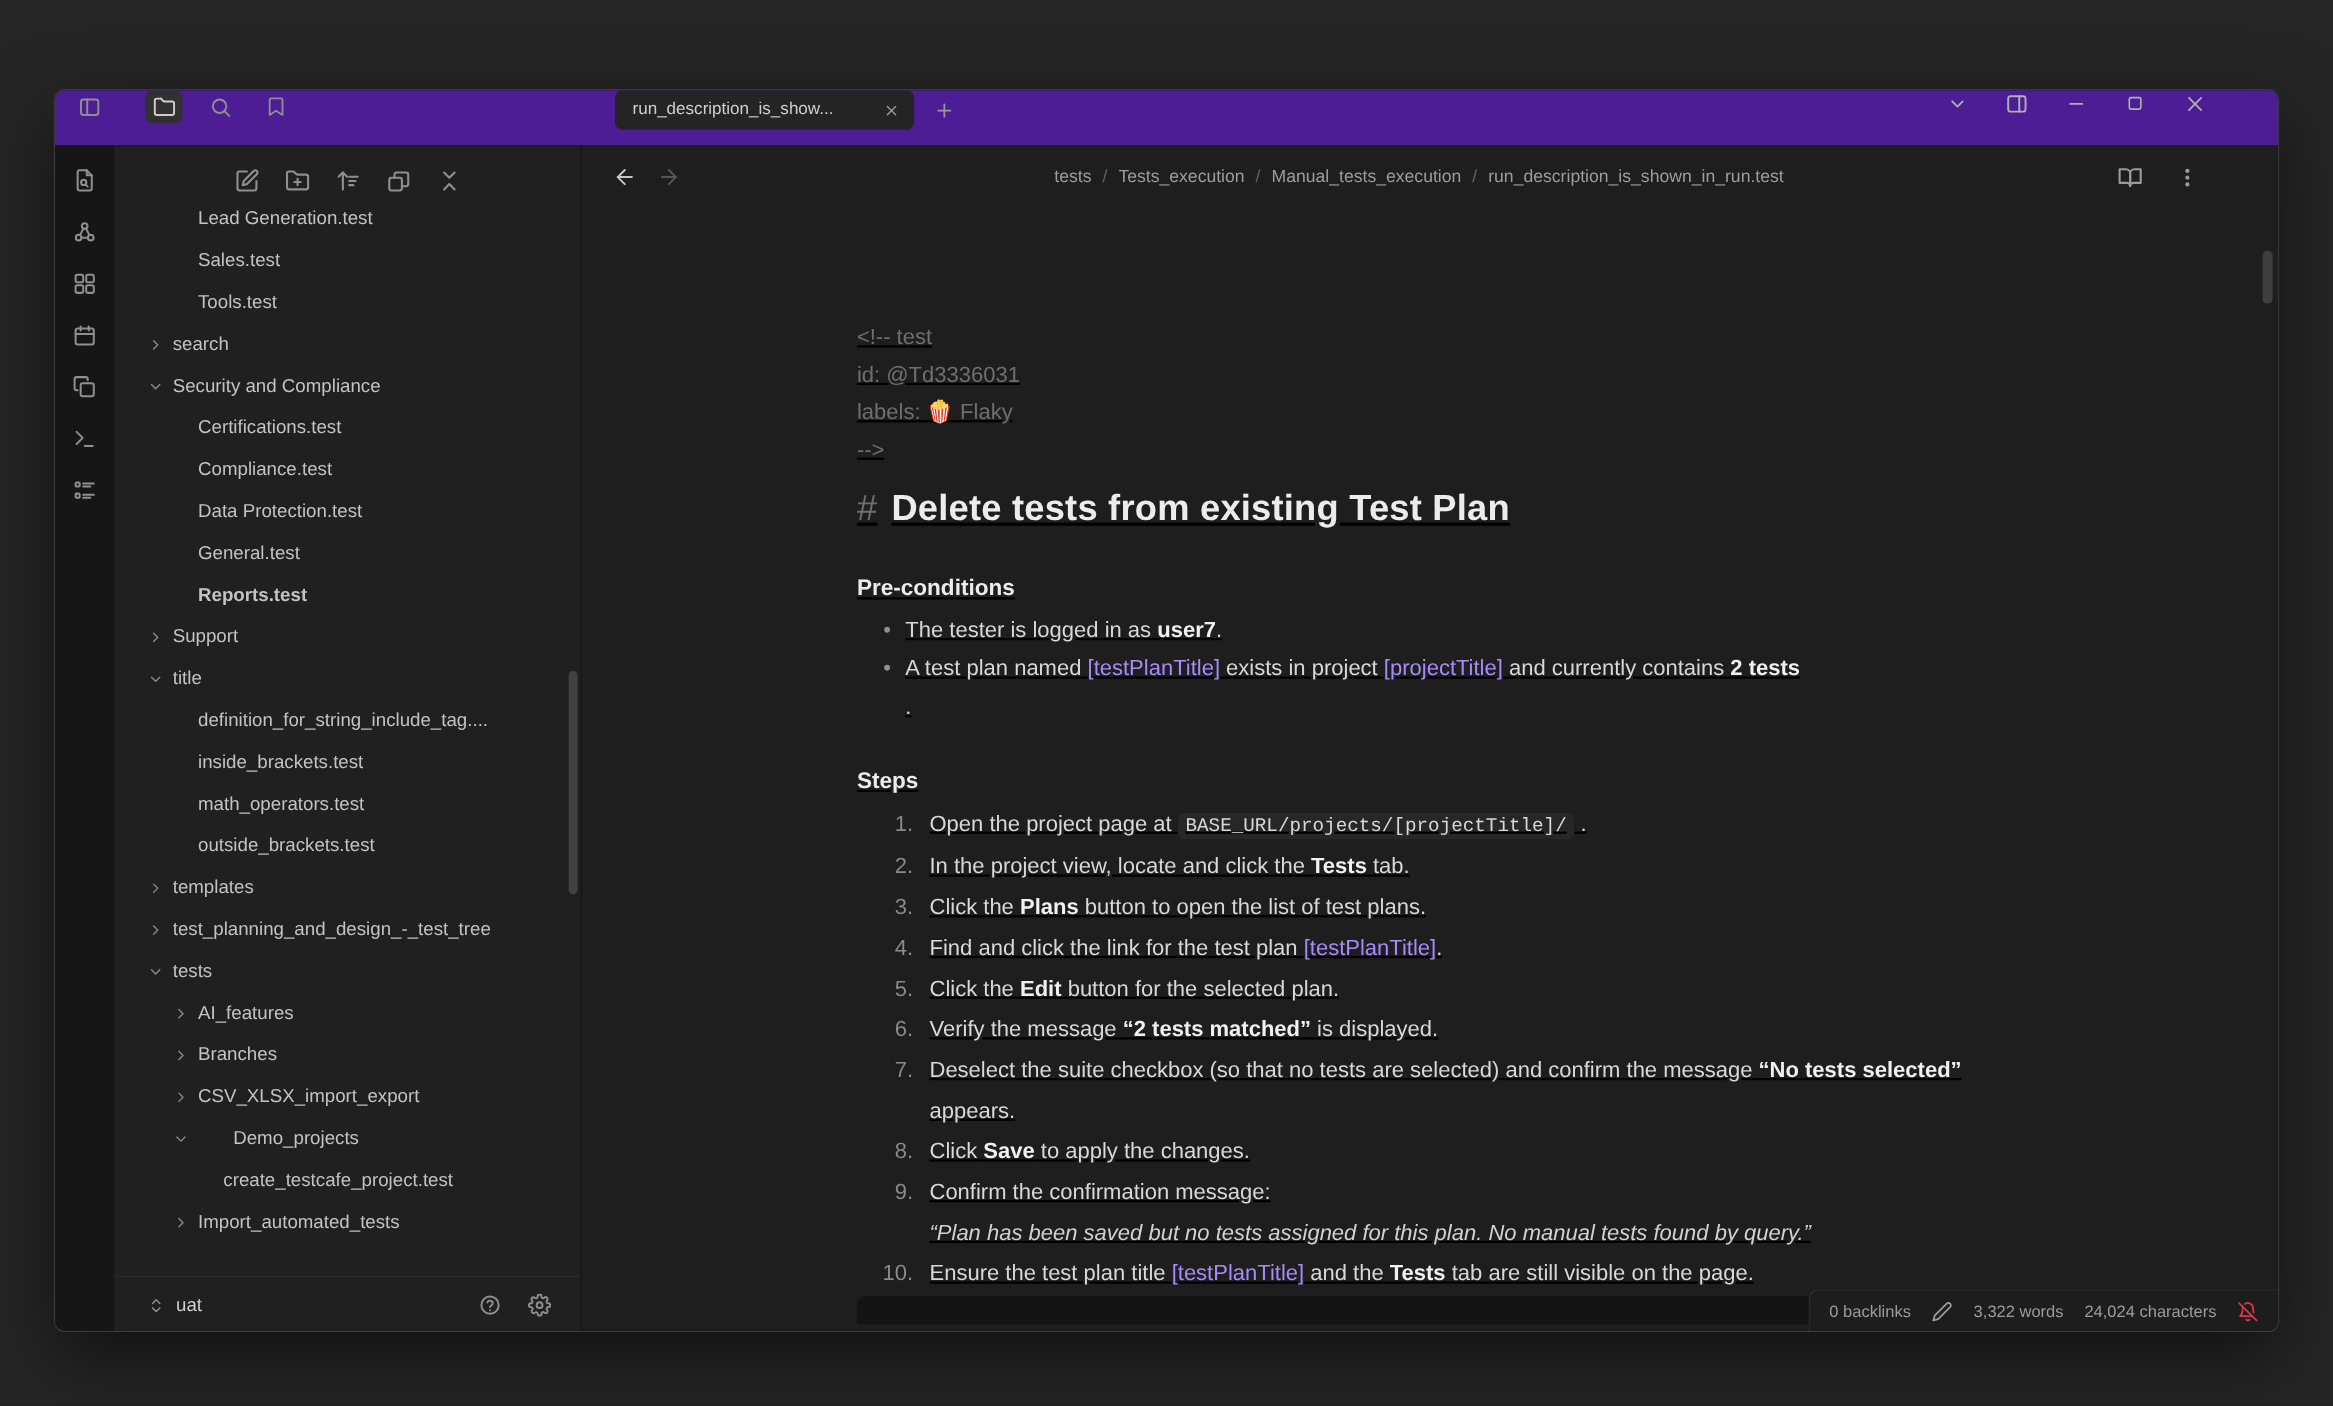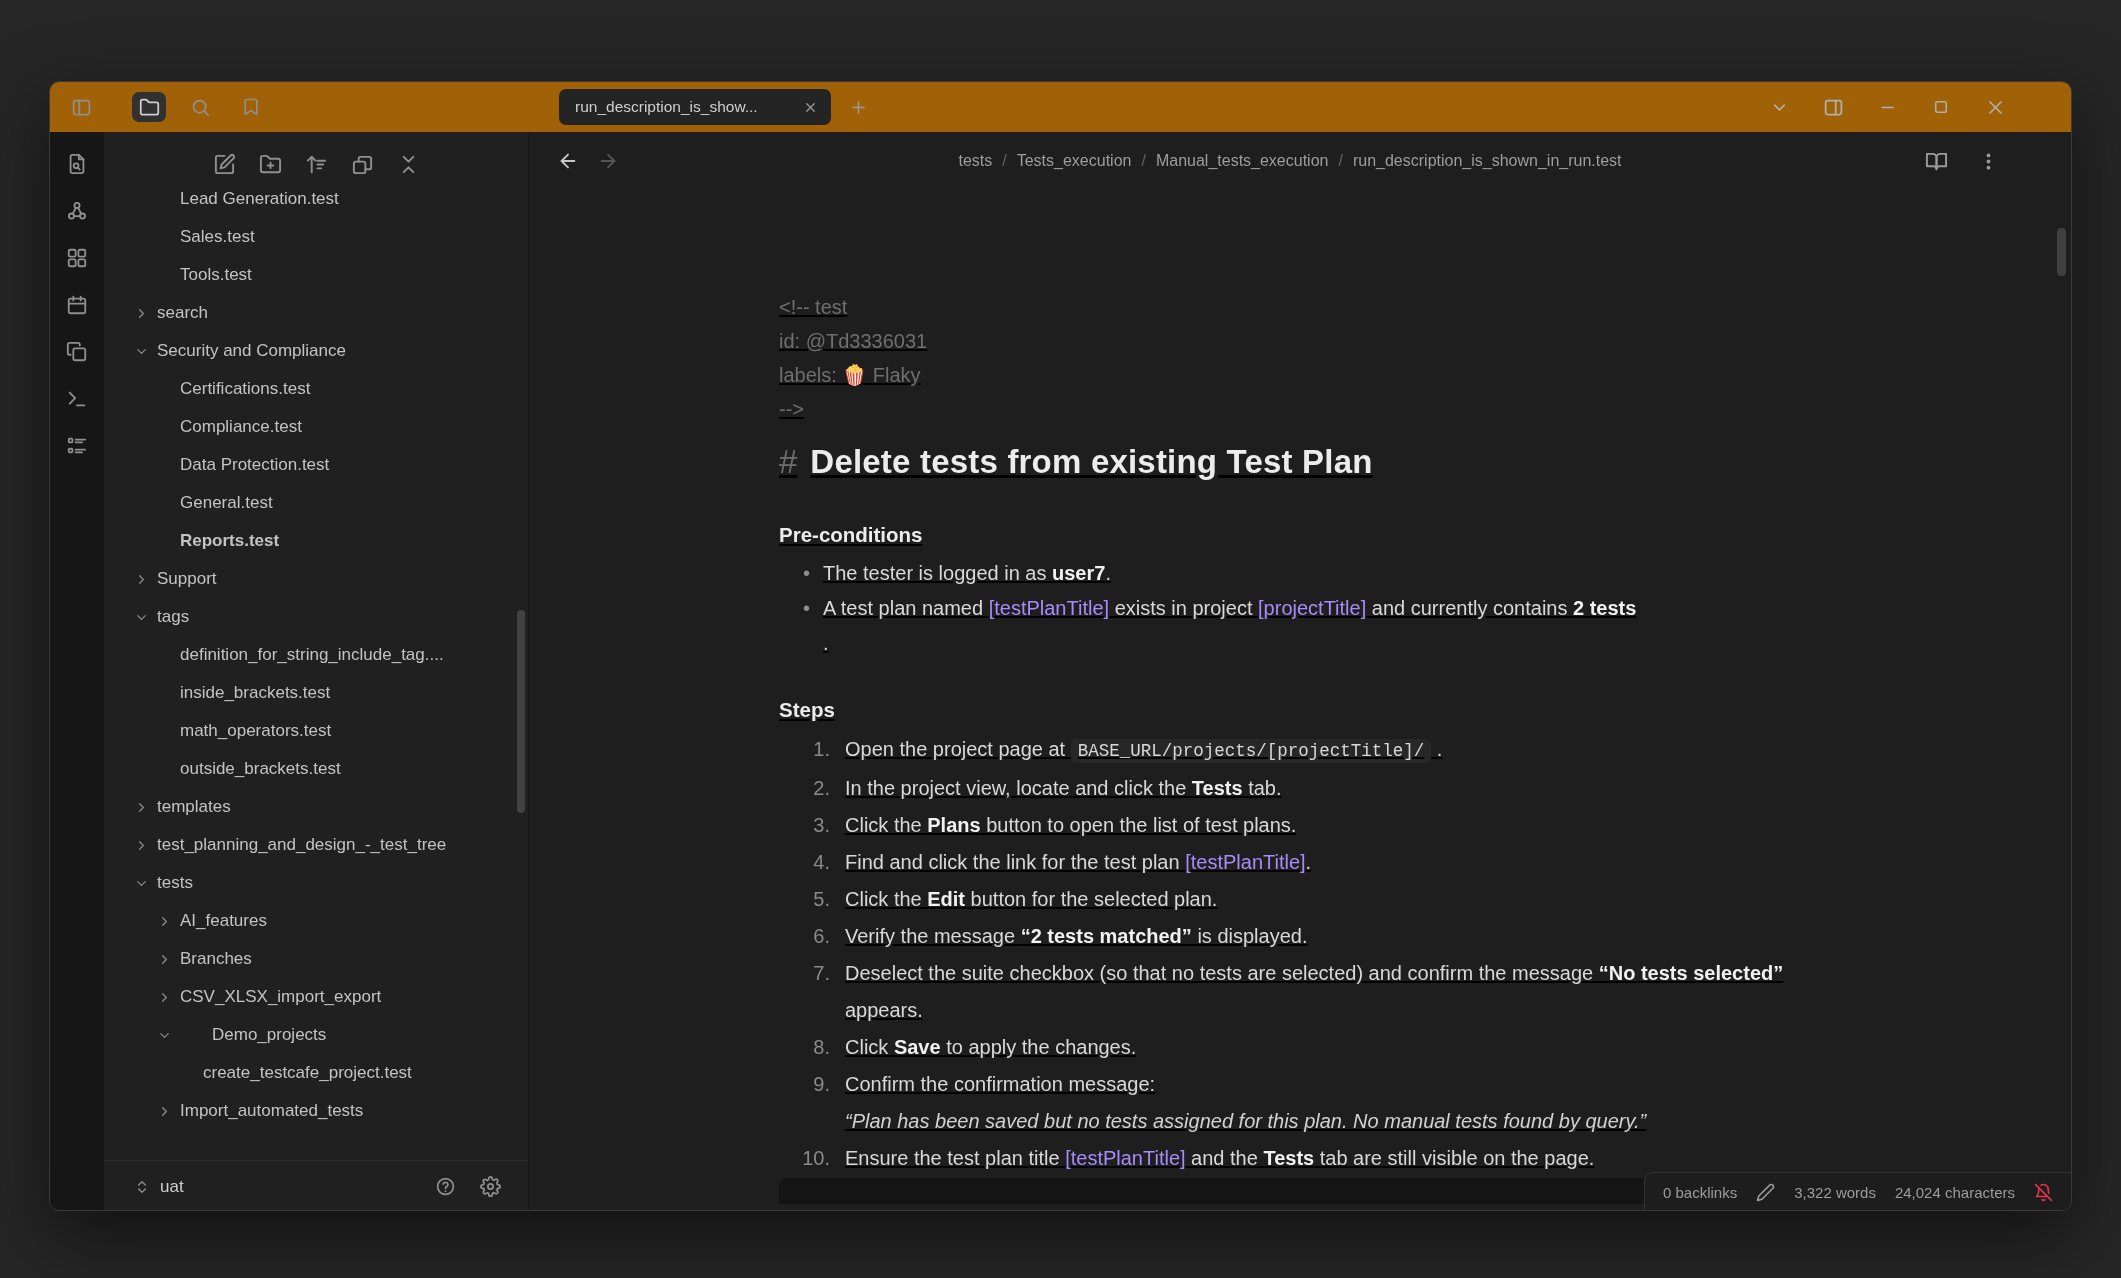--- a/index.html
+++ b/index.html
@@ -13,21 +13,21 @@
   svg { display: block; }
   .icon { stroke: currentColor; fill: none; stroke-width: 2; stroke-linecap: round; stroke-linejoin: round; }
 
   .window {
     position: absolute; left: 49px; top: 81px; width: 2023px; height: 1130px;
     background: #1e1e1e; border-radius: 10px; overflow: hidden;
     border: 1px solid #3a3a3a; box-shadow: 0 24px 70px rgba(0,0,0,.55);
   }
 
   
-  .titlebar { height: 50px; background: #a16207; display: flex; align-items: center; }
+  .titlebar { height: 50px; background: #4c1d95; display: flex; align-items: flex-start; }
   .tb-left { width: 479px; flex: none; display: flex; align-items: center; padding-left: 14px; }
   .tb-btn { width: 34px; height: 30px; border-radius: 7px; color: #8f8f8f; }
   .sidebar-tabs { display: flex; align-items: center; gap: 17px; margin-left: 34px; }
   .tb-btn.active { background: #313131; color: #cfcfcf; }
   .tb-tabs { flex: 1; display: flex; align-items: center; padding-left: 30px; min-width: 0; }
   .tab {
     width: 272px; height: 36px; background: #242424; border-radius: 7px;
     display: flex; align-items: center; padding: 0 10px 0 16px; gap: 8px;
     color: #cfcfcf; font-size: 15.5px;
   }
@@ -372,21 +372,21 @@
               </svg>
             </span>
             <span>Support</span>
           </div>
           <div class="tree-row folder" style="padding-left: 30px;">
             <span class="tree-chevron expanded">
               <svg class="icon" width="15" height="15" viewBox="0 0 24 24">
                 <path d="m9 6 6 6-6 6"></path>
               </svg>
             </span>
-            <span>tags</span>
+            <span>title</span>
           </div>
           <div class="tree-row file" style="padding-left: 76px;">
             <span>definition_for_string_include_tag....</span>
           </div>
           <div class="tree-row file" style="padding-left: 76px;">
             <span>inside_brackets.test</span>
           </div>
           <div class="tree-row file" style="padding-left: 76px;">
             <span>math_operators.test</span>
           </div>

